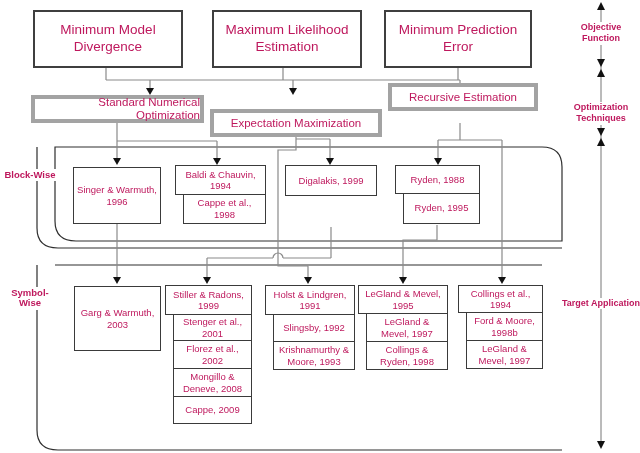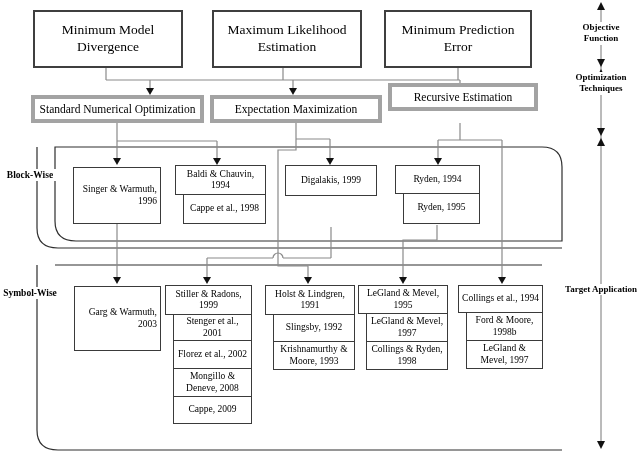--- a/index.html
+++ b/index.html
@@ -1,18 +1,18 @@
 <!DOCTYPE html>
 <html><head>
 <meta charset="utf-8">
 <style>
   html,body{margin:0;padding:0;background:#fff;}
   .canvas{
     position:relative;width:640px;height:453px;background:#fff;
-    font-family:Liberation Serif, serif;color:#000000;overflow:hidden;
+    font-family:Liberation Sans, sans-serif;color:#be185d;overflow:hidden;
   }
   .wires{position:absolute;left:0;top:0;width:640px;height:453px;}
   .tbox{
     position:absolute;border:2px solid #3f3f3f;background:#fff;
     display:flex;align-items:center;justify-content:center;text-align:center;
     font-size:13.5px;line-height:1.25;padding:2px 6px;box-sizing:border-box;
   }
   .rbox{
     position:absolute;border:4px solid #a3a3a3;background:#fff;
     display:flex;align-items:center;justify-content:center;text-align:right;
@@ -20,21 +20,21 @@
   }
   .stack{position:absolute;box-sizing:border-box;}
   .cell{
     border:1.5px solid #3a3a3a;background:#fff;box-sizing:border-box;
     display:flex;align-items:center;justify-content:center;text-align:center;
     font-size:9.5px;line-height:1.2;padding:1px 3px;
   }
   .cell + .cell{margin-top:-1.5px;margin-left:8px;}
   .single{
     position:absolute;border:1.5px solid #3a3a3a;background:#fff;box-sizing:border-box;
-    display:flex;align-items:center;justify-content:center;text-align:right;
+    display:flex;align-items:center;justify-content:center;text-align:center;
     font-size:9.5px;line-height:1.25;padding:5px 3px;
   }
   .ctlabel{
     position:absolute;background:#fff;font-weight:bold;font-size:9.5px;
     text-align:center;padding:1px 0;line-height:1.1;
   }
   .sidelabel{
     position:absolute;background:#fff;font-weight:bold;font-size:9px;
     text-align:center;line-height:1.25;
   }
@@ -95,38 +95,38 @@
         <polygon points="597,441 605,441 601,449"></polygon>
       </g>
     </g>
   </svg>
 
   <div class="tbox" style="left:33px;top:10px;width:150px;height:58px">Minimum Model Divergence</div>
   <div class="tbox" style="left:212px;top:10px;width:150px;height:58px">Maximum Likelihood Estimation</div>
   <div class="tbox" style="left:384px;top:10px;width:148px;height:58px">Minimum Prediction Error</div>
 
   <div class="rbox" style="left:31px;top:95px;width:173px;height:28px">Standard Numerical Optimization</div>
-  <div class="rbox" style="left:210px;top:95px;width:172px;height:28px">Expectation Maximization</div>
+  <div class="rbox" style="left:210px;top:109px;width:172px;height:28px">Expectation Maximization</div>
   <div class="rbox" style="left:388px;top:83px;width:150px;height:28px">Recursive Estimation</div>
 
   <div class="ctlabel" style="left:4px;top:169px;width:52px">Block-Wise</div>
 
   <div class="single" style="left:73px;top:167px;width:88px;height:57px">Singer &amp; Warmuth, 1996</div>
 
   <div class="stack" style="left:175px;top:165px;width:91px">
     <div class="cell" style="height:30px">Baldi &amp; Chauvin, 1994</div>
     <div class="cell" style="height:30px">Cappe et al., 1998</div>
   </div>
 
   <div class="stack" style="left:285px;top:165px;width:92px">
     <div class="cell" style="height:31px">Digalakis, 1999</div>
   </div>
 
   <div class="stack" style="left:395px;top:165px;width:85px">
-    <div class="cell" style="height:29px">Ryden, 1994</div>
+    <div class="cell" style="height:29px">Ryden, 1988</div>
     <div class="cell" style="height:31px">Ryden, 1995</div>
   </div>
 
   <div class="ctlabel" style="left:1px;top:287px;width:58px">Symbol-Wise</div>
 
   <div class="single" style="left:74px;top:286px;width:87px;height:65px">Garg &amp; Warmuth, 2003</div>
 
   <div class="stack" style="left:165px;top:285px;width:87px">
     <div class="cell" style="height:30px">Stiller &amp; Radons, 1999</div>
     <div class="cell" style="height:28px">Stenger et al., 2001</div>
@@ -147,16 +147,16 @@
     <div class="cell" style="height:29px">Collings &amp; Ryden, 1998</div>
   </div>
 
   <div class="stack" style="left:458px;top:285px;width:85px">
     <div class="cell" style="height:28px">Collings et al., 1994</div>
     <div class="cell" style="height:30px">Ford &amp; Moore, 1998b</div>
     <div class="cell" style="height:29px">LeGland &amp; Mevel, 1997</div>
   </div>
 
   <div class="sidelabel" style="left:573px;top:22px;width:56px">Objective Function</div>
-  <div class="sidelabel" style="left:570px;top:72px;width:62px">Optimization Techniques</div>
-  <div class="sidelabel" style="left:562px;top:284px;width:78px;white-space:nowrap">Target Application</div>
+  <div class="sidelabel" style="left:570px;top:102px;width:62px">Optimization Techniques</div>
+  <div class="sidelabel" style="left:562px;top:298px;width:78px;white-space:nowrap">Target Application</div>
 
 </div>
 
 </body></html>

